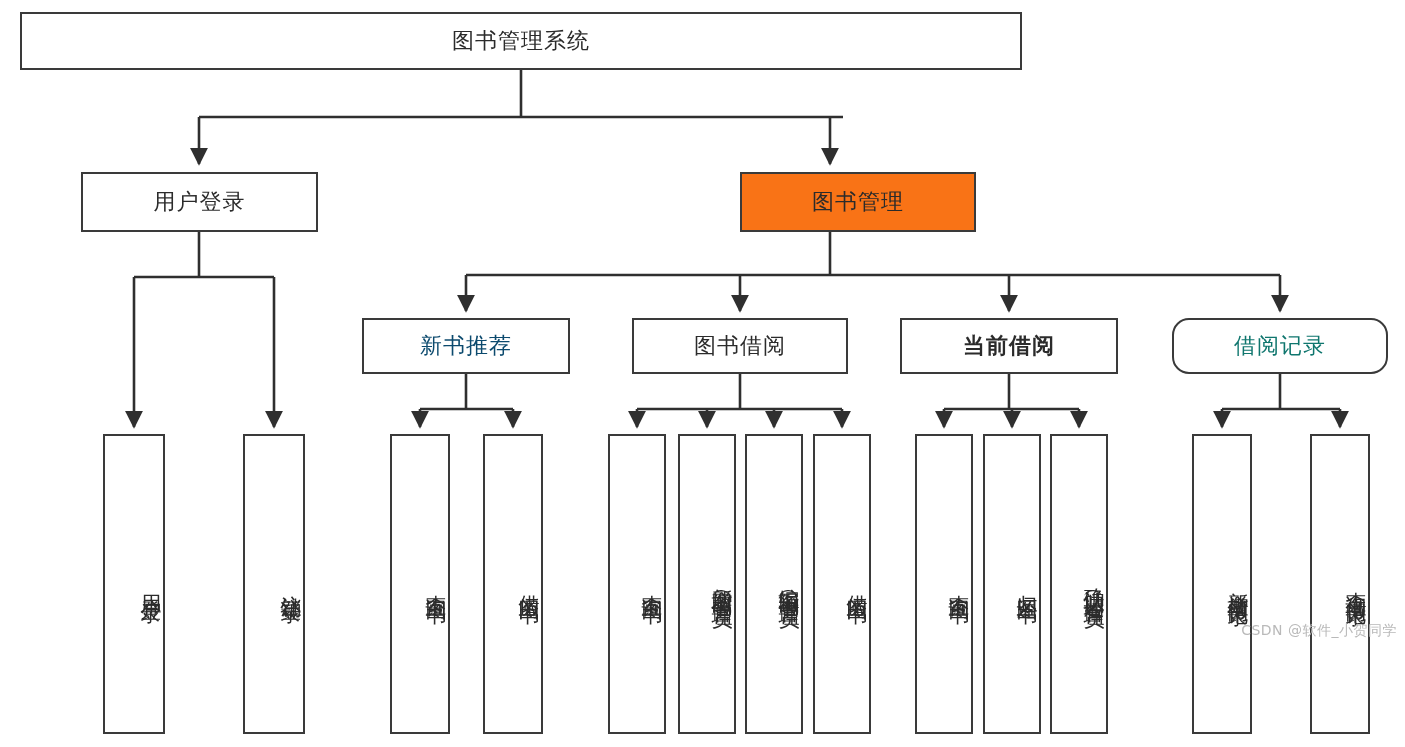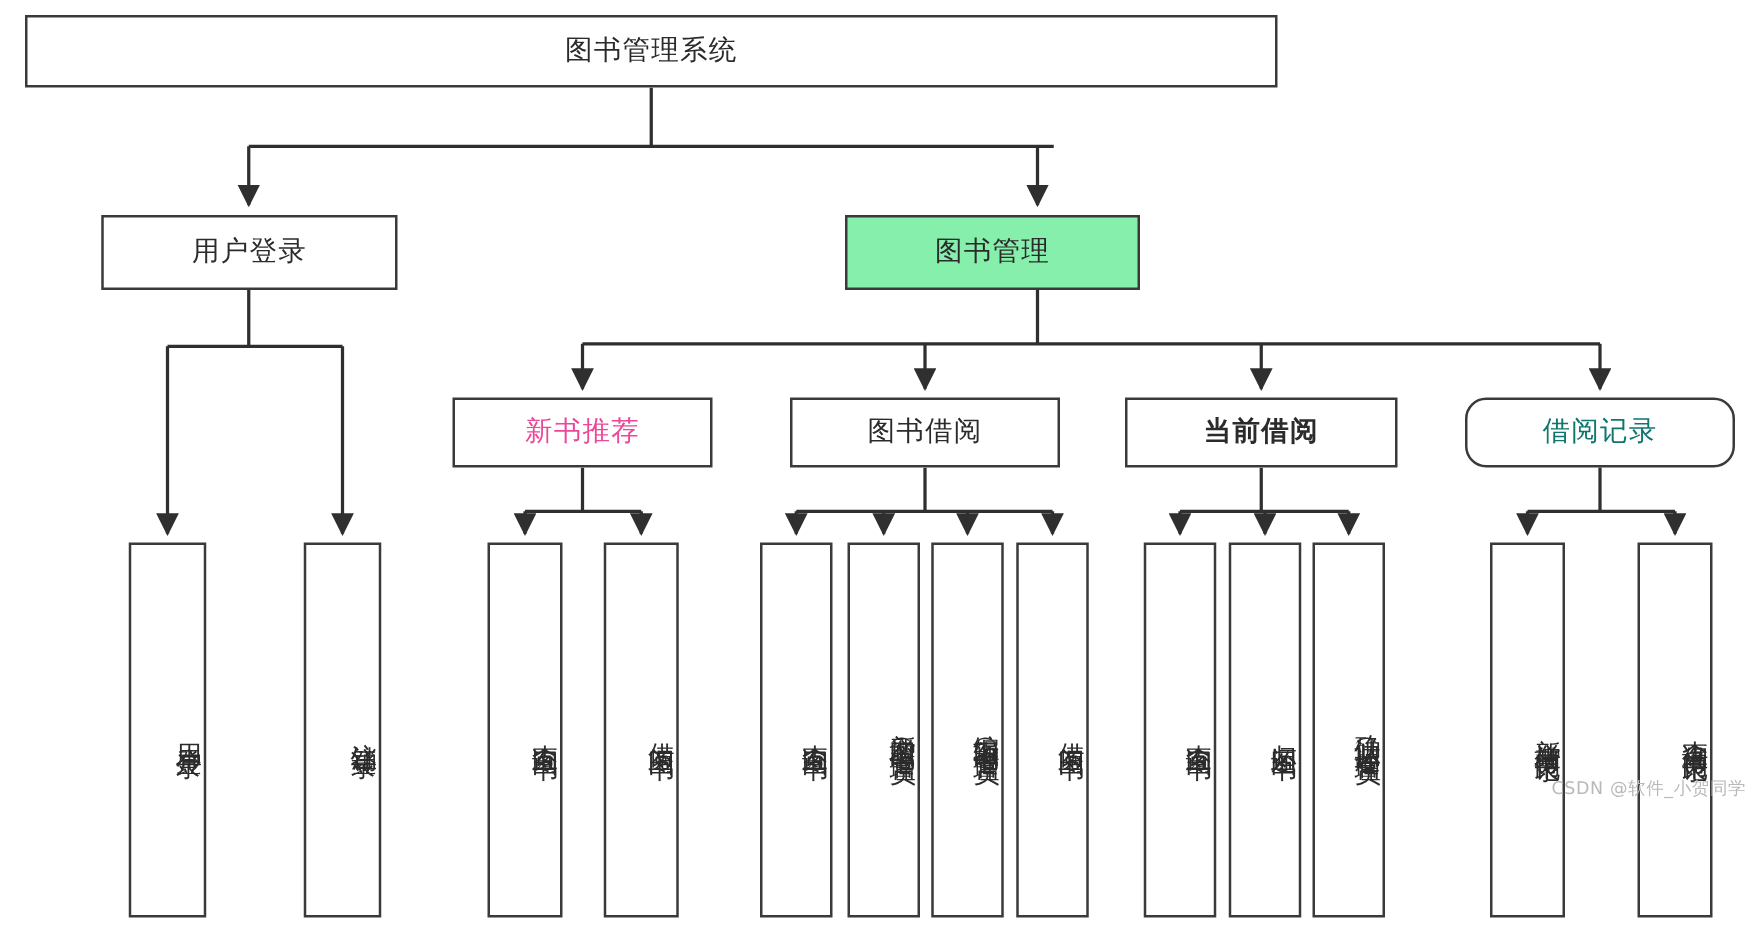--- a/index.html
+++ b/index.html
@@ -121,25 +121,25 @@
     </g>
   </svg>
 
   <div class="node horiz" style="left: 20px; top: 12px; width: 1002px; height: 58px; border-color: rgb(58, 58, 58); background: rgb(255, 255, 255); color: rgb(43, 43, 43);">
     <span>图书管理系统</span>
   </div>
 
   <div class="node horiz" style="left: 81px; top: 172px; width: 237px; height: 60px; border-color: rgb(58, 58, 58); background: rgb(255, 255, 255); color: rgb(43, 43, 43);">
     <span>用户登录</span>
   </div>
-  <div class="node horiz" style="left: 676px; top: 172px; width: 236px; height: 60px; border-color: rgb(58, 58, 58); background: #86efac; color: rgb(43, 43, 43);">
+  <div class="node horiz" style="left: 740px; top: 172px; width: 236px; height: 60px; border-color: rgb(58, 58, 58); background: #f97316; color: rgb(43, 43, 43);">
     <span>图书管理</span>
   </div>
 
-  <div class="node horiz" style="left: 362px; top: 318px; width: 208px; height: 56px; border-color: rgb(58, 58, 58); background: rgb(255, 255, 255); color: #ec4899;">
+  <div class="node horiz" style="left: 362px; top: 318px; width: 208px; height: 56px; border-color: rgb(58, 58, 58); background: rgb(255, 255, 255); color: #0c4a6e;">
     <span>新书推荐</span>
   </div>
   <div class="node horiz" style="left: 632px; top: 318px; width: 216px; height: 56px; border-color: rgb(58, 58, 58); background: rgb(255, 255, 255); color: rgb(43, 43, 43); justify-content: center;">
     <span>图书借阅</span>
   </div>
   <div class="node horiz" style="left: 900px; top: 318px; width: 218px; height: 56px; border-color: rgb(58, 58, 58); background: rgb(255, 255, 255); color: rgb(43, 43, 43); font-weight: bold;">
     <span>当前借阅</span>
   </div>
   <div class="node horiz" style="left: 1172px; top: 318px; width: 216px; height: 56px; border-color: rgb(58, 58, 58); background: rgb(255, 255, 255); color: #0f766e; border-radius: 17px;">
     <span>借阅记录</span>

